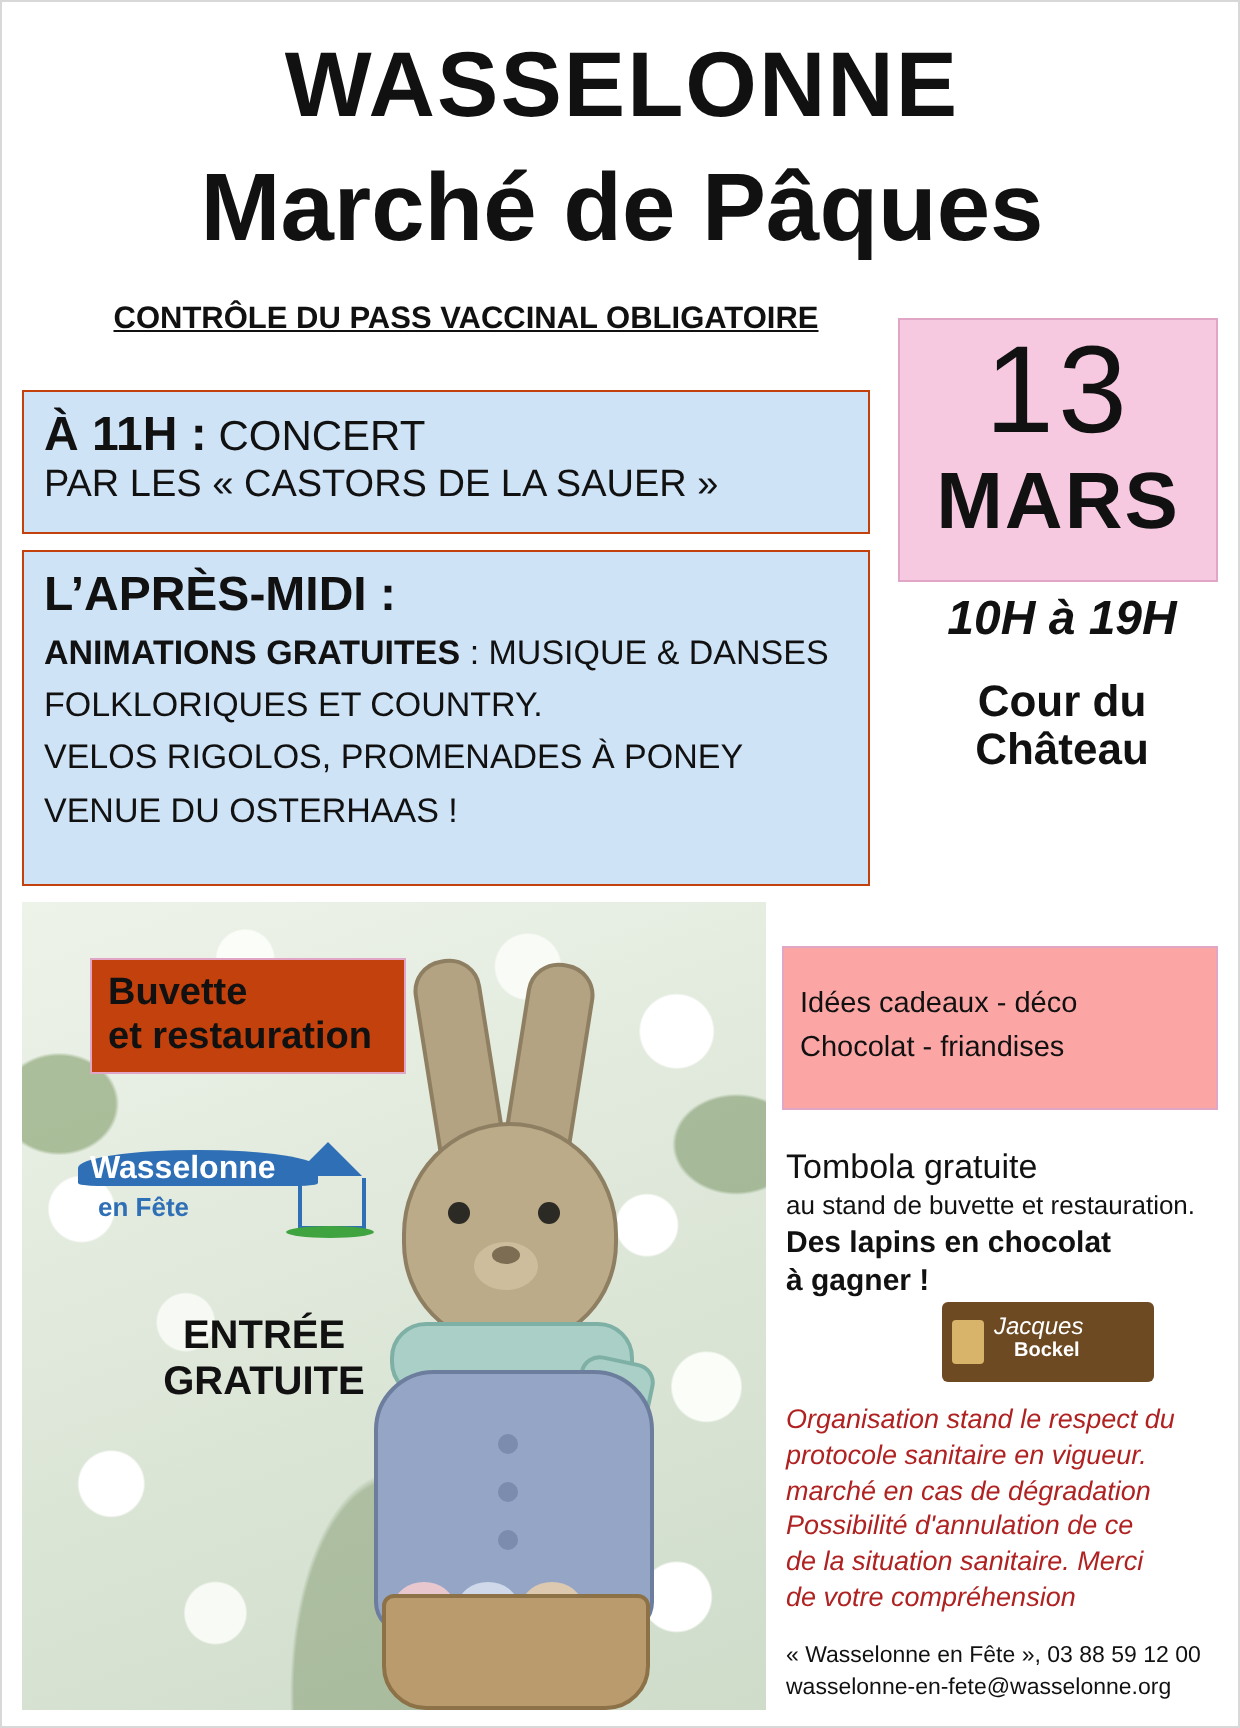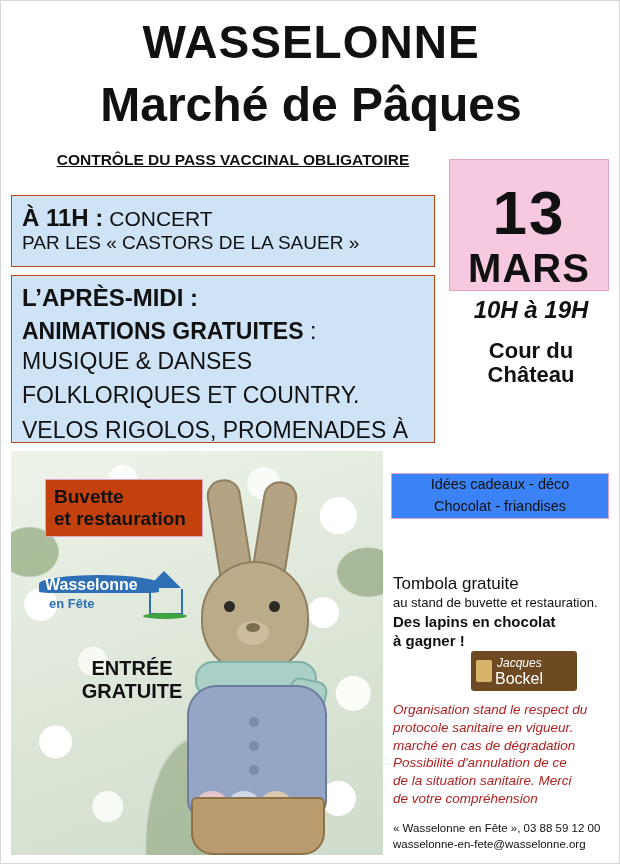--- a/index.html
+++ b/index.html
@@ -87,42 +87,42 @@
   }
   .line-big .thin {
     font-weight: normal;
     font-size: 21px;
   }
   .line-mid {
     font-size: 19px;
     line-height: 1.2;
   }
   .line-list {
-    font-size: 23px;
+    font-size: 17px;
     line-height: 1.32;
     margin-top: 4px;
   }
 
   
   .date-panel {
     position: absolute;
     top: 158px;
     left: 448px;
     width: 160px;
     height: 132px;
     background: #f7c9e0;
     border: 1px solid #e1a6c6;
     box-sizing: border-box;
     text-align: center;
   }
   .date-day {
     font-size: 62px;
-    font-weight: bold;
+    font-weight: normal;
     line-height: 1;
-    margin-top: 22px;
+    margin-top: 5px;
     letter-spacing: 2px;
   }
   .date-month {
     font-size: 40px;
     font-weight: bold;
     line-height: 1;
     margin-top: 4px;
     letter-spacing: 1px;
   }
   .date-hours {
@@ -338,28 +338,27 @@
     line-height: 1.15;
     color: #111;
   }
 
   
   .gifts-box {
     position: absolute;
     top: 472px;
     left: 390px;
     width: 218px;
-    background: #3b82f6;
+    background: #fca5a5;
     border: 1px solid #e1a6c6;
     box-sizing: border-box;
-    padding: 0 8px;
+    padding: 18px 8px;
     font-size: 14.5px;
     line-height: 1.5;
     color: #111;
-    text-align: center;
   }
   .tombola {
     position: absolute;
     top: 572px;
     left: 392px;
     width: 216px;
     font-size: 16px;
     line-height: 1.3;
     color: #111;
   }
@@ -375,22 +374,22 @@
     height: 40px;
     background: #6e4a23;
     border-radius: 3px;
     color: #ffffff;
   }
   .bockel .b1 {
     position: absolute; left: 26px; top: 5px;
     font-size: 12px; font-style: italic;
   }
   .bockel .b2 {
-    position: absolute; left: 24px; top: 19px;
-    font-size: 16px; font-weight: normal;
+    position: absolute; left: 36px; top: 19px;
+    font-size: 10px; font-weight: bold;
   }
   .bockel .mark {
     position: absolute; left: 5px; top: 9px;
     width: 16px; height: 22px;
     background: #d8b36a;
     border-radius: 2px;
   }
 
   .sanitary {
     position: absolute;

